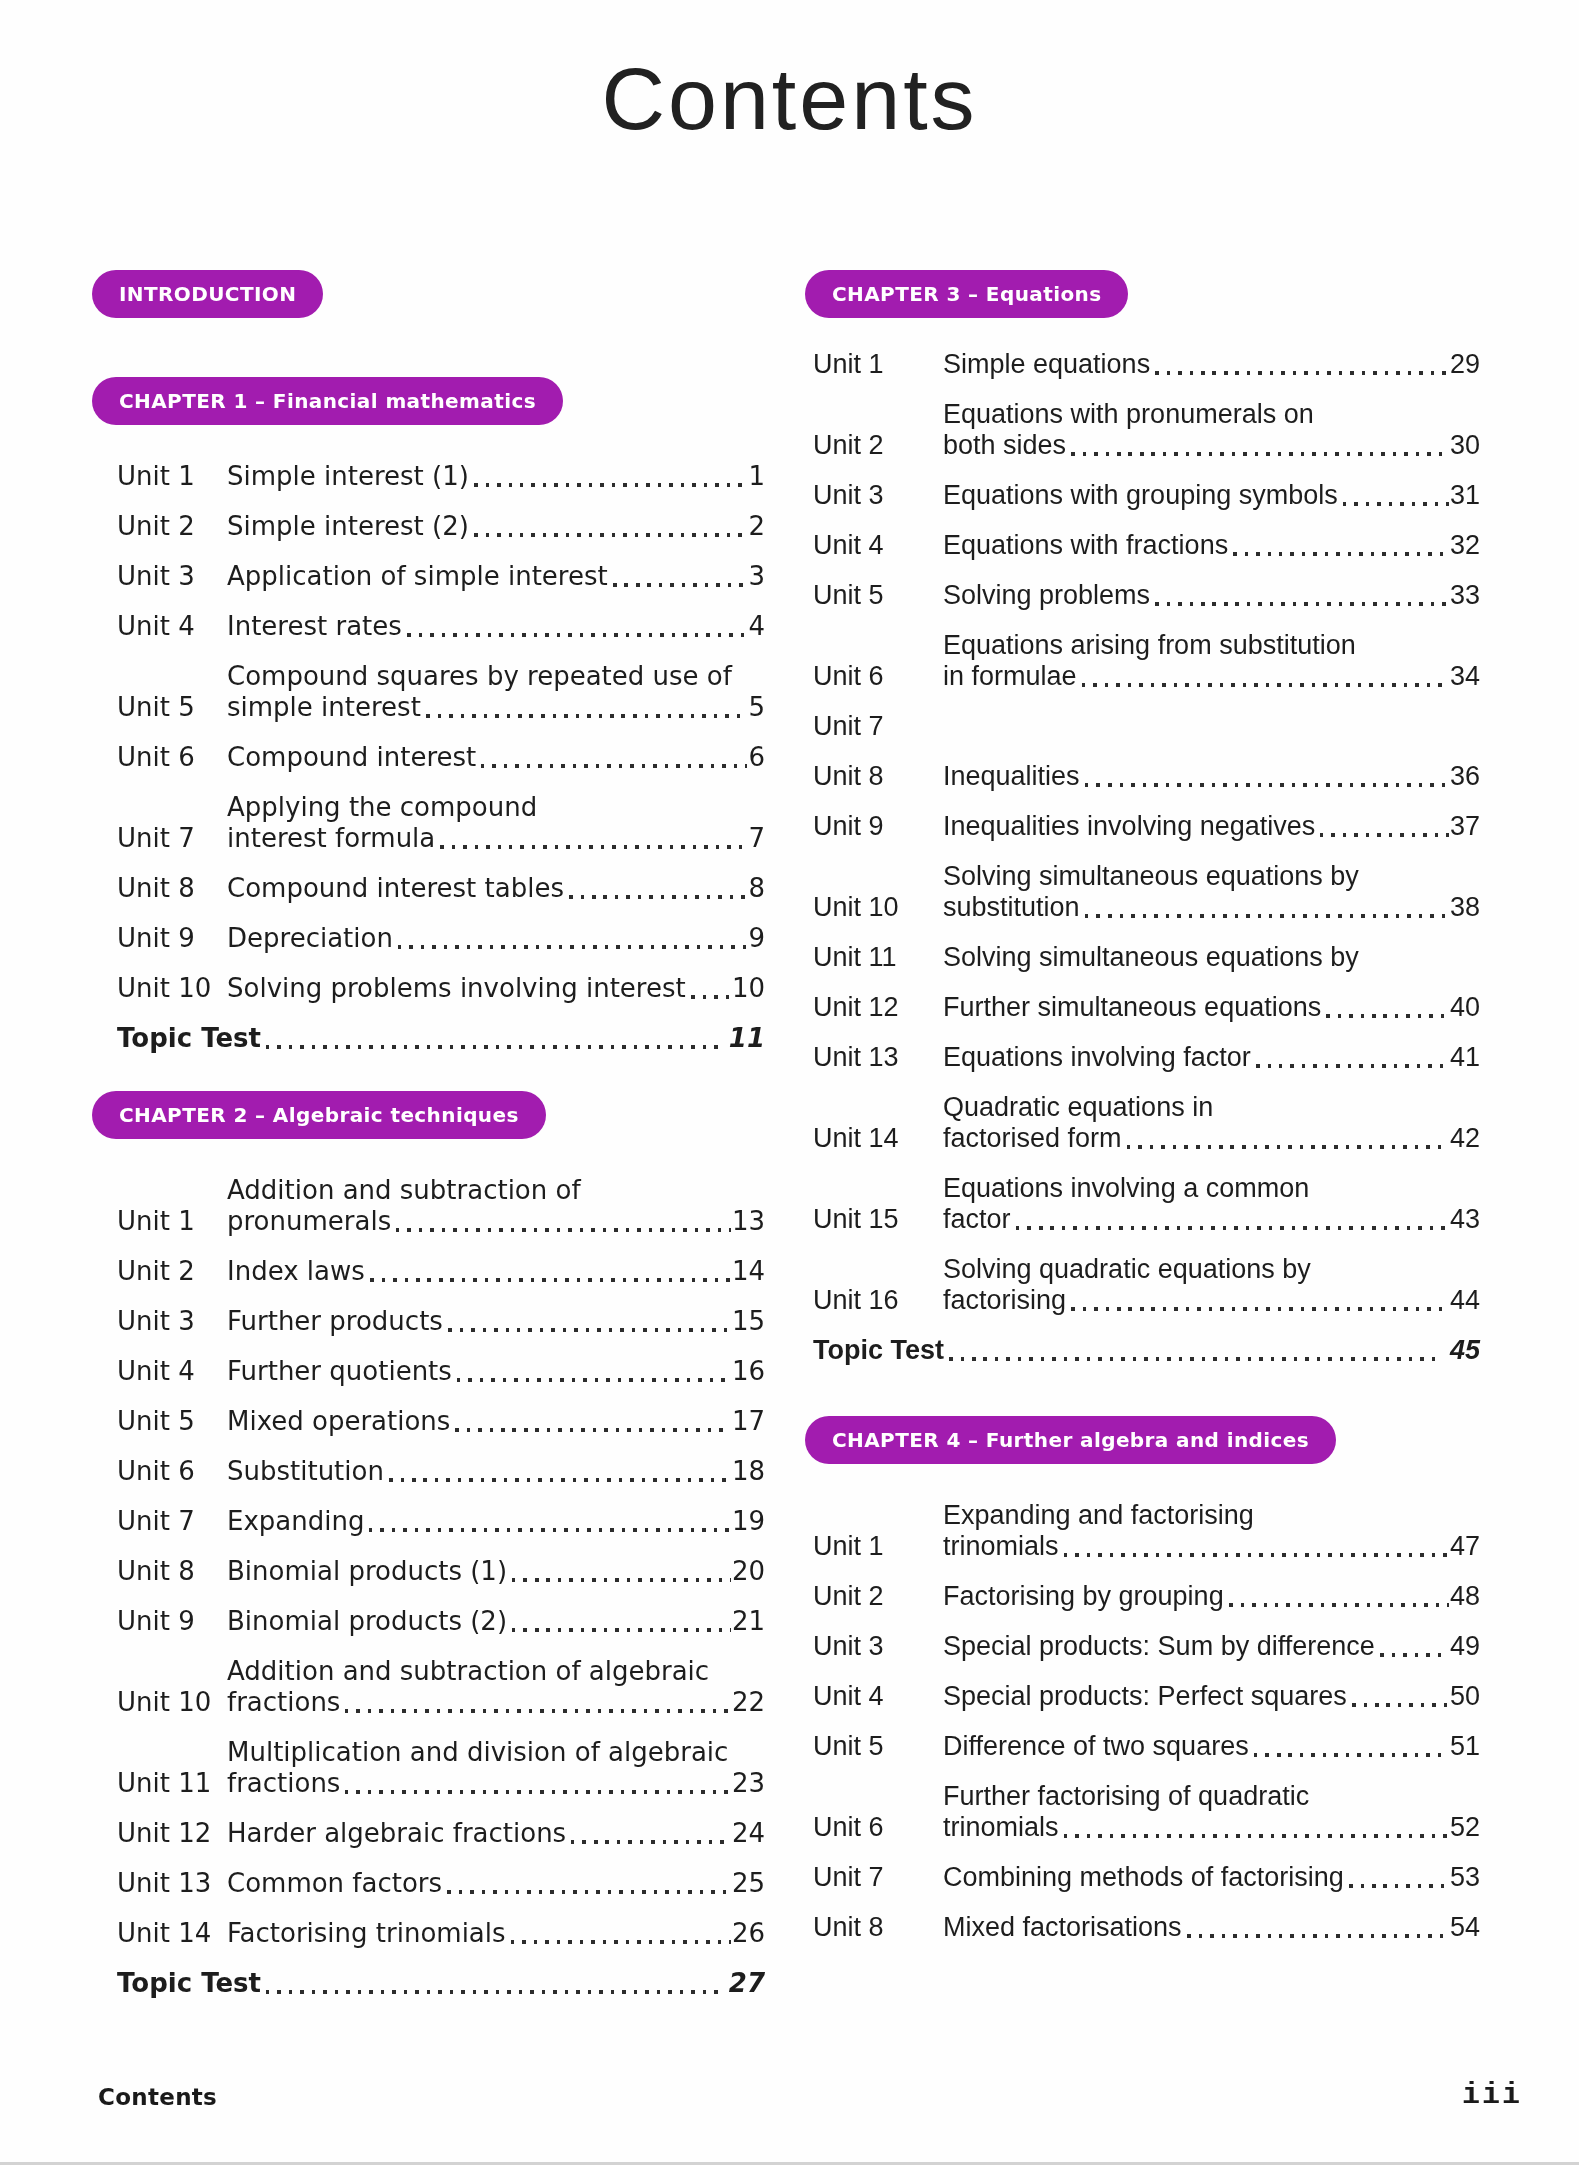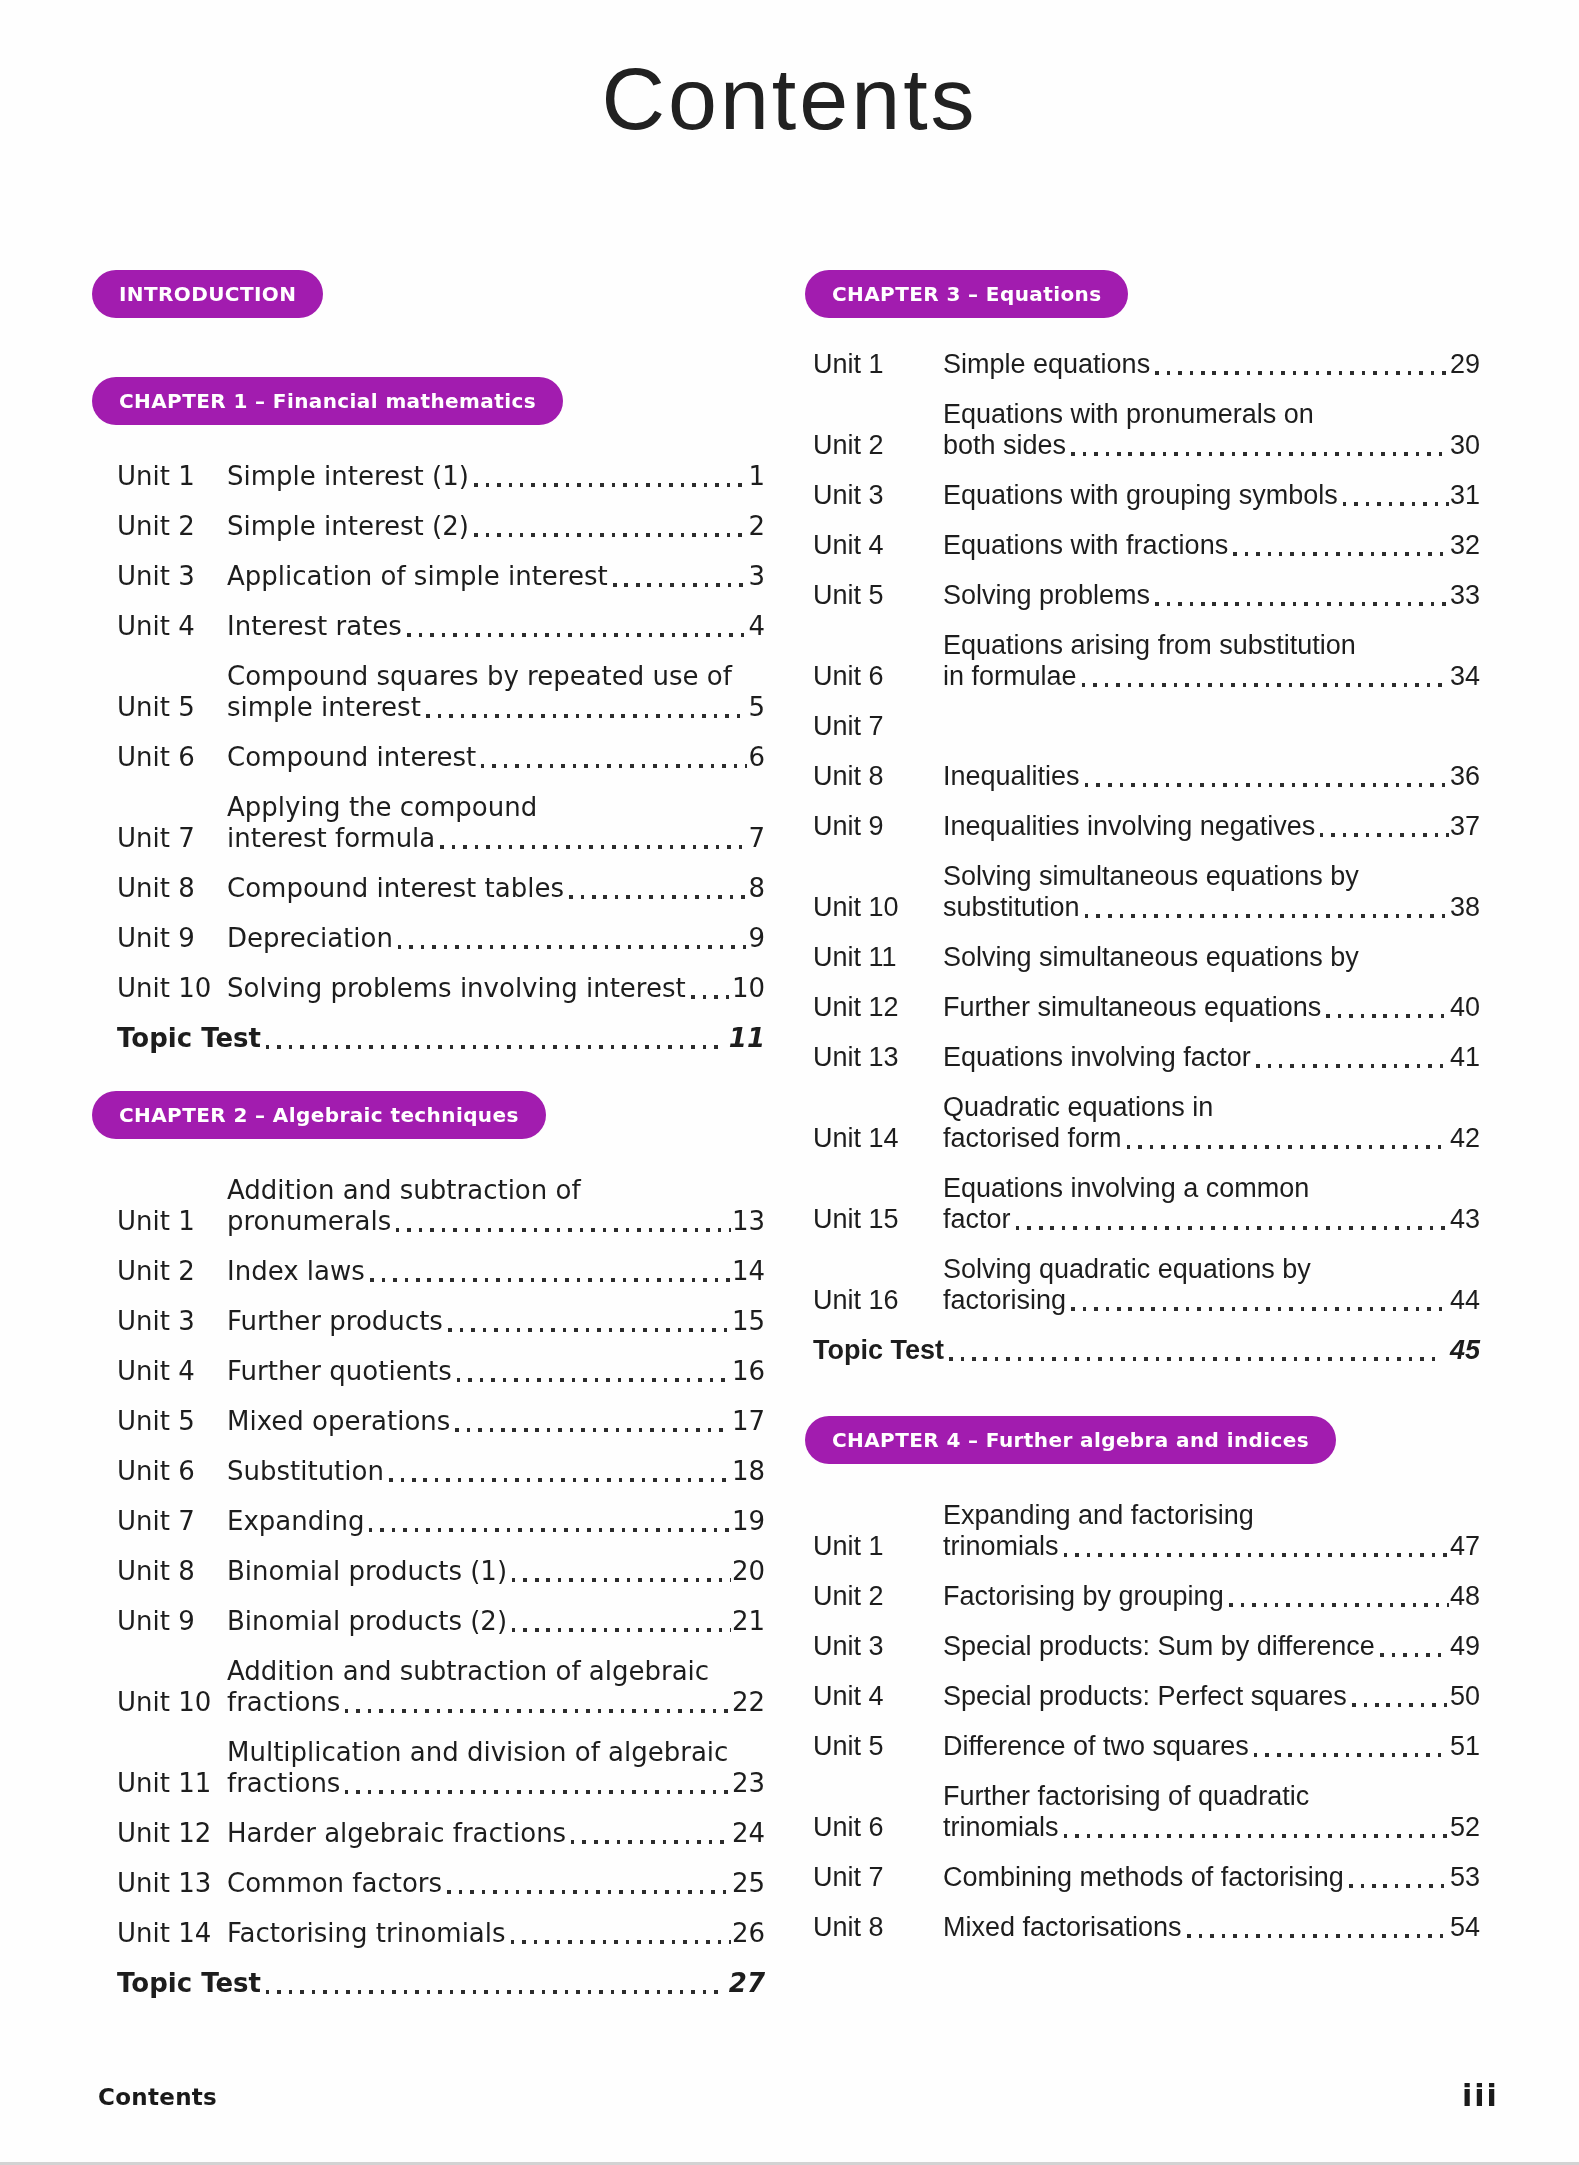--- a/index.html
+++ b/index.html
@@ -50,21 +50,21 @@
 
   .toc-row.topic { font-weight:bold; }
   .toc-row.topic .u-page { padding-left:8px;font-style:italic; }
 
   .footer-left {
     position:absolute; left:98px; top:2084px; font-weight:bold; font-size:23px;
     letter-spacing:0.3px; color:#1a1a1a;
   }
   .footer-right {
     position:absolute; left:1462px; top:2078px; font-weight:bold; font-size:30px;
-    letter-spacing:2px; color:#1a1a1a;
+    letter-spacing:2px; color:#1a1a1a;font-family:Liberation Mono, monospace;
   }
   .scan-edge {
     position:absolute; left:0; right:0; bottom:0; height:3px;
     background:#c4c4c4; opacity:0.75;
   }
 </style>
 </head>
 <body>
 
 <div class="page">

